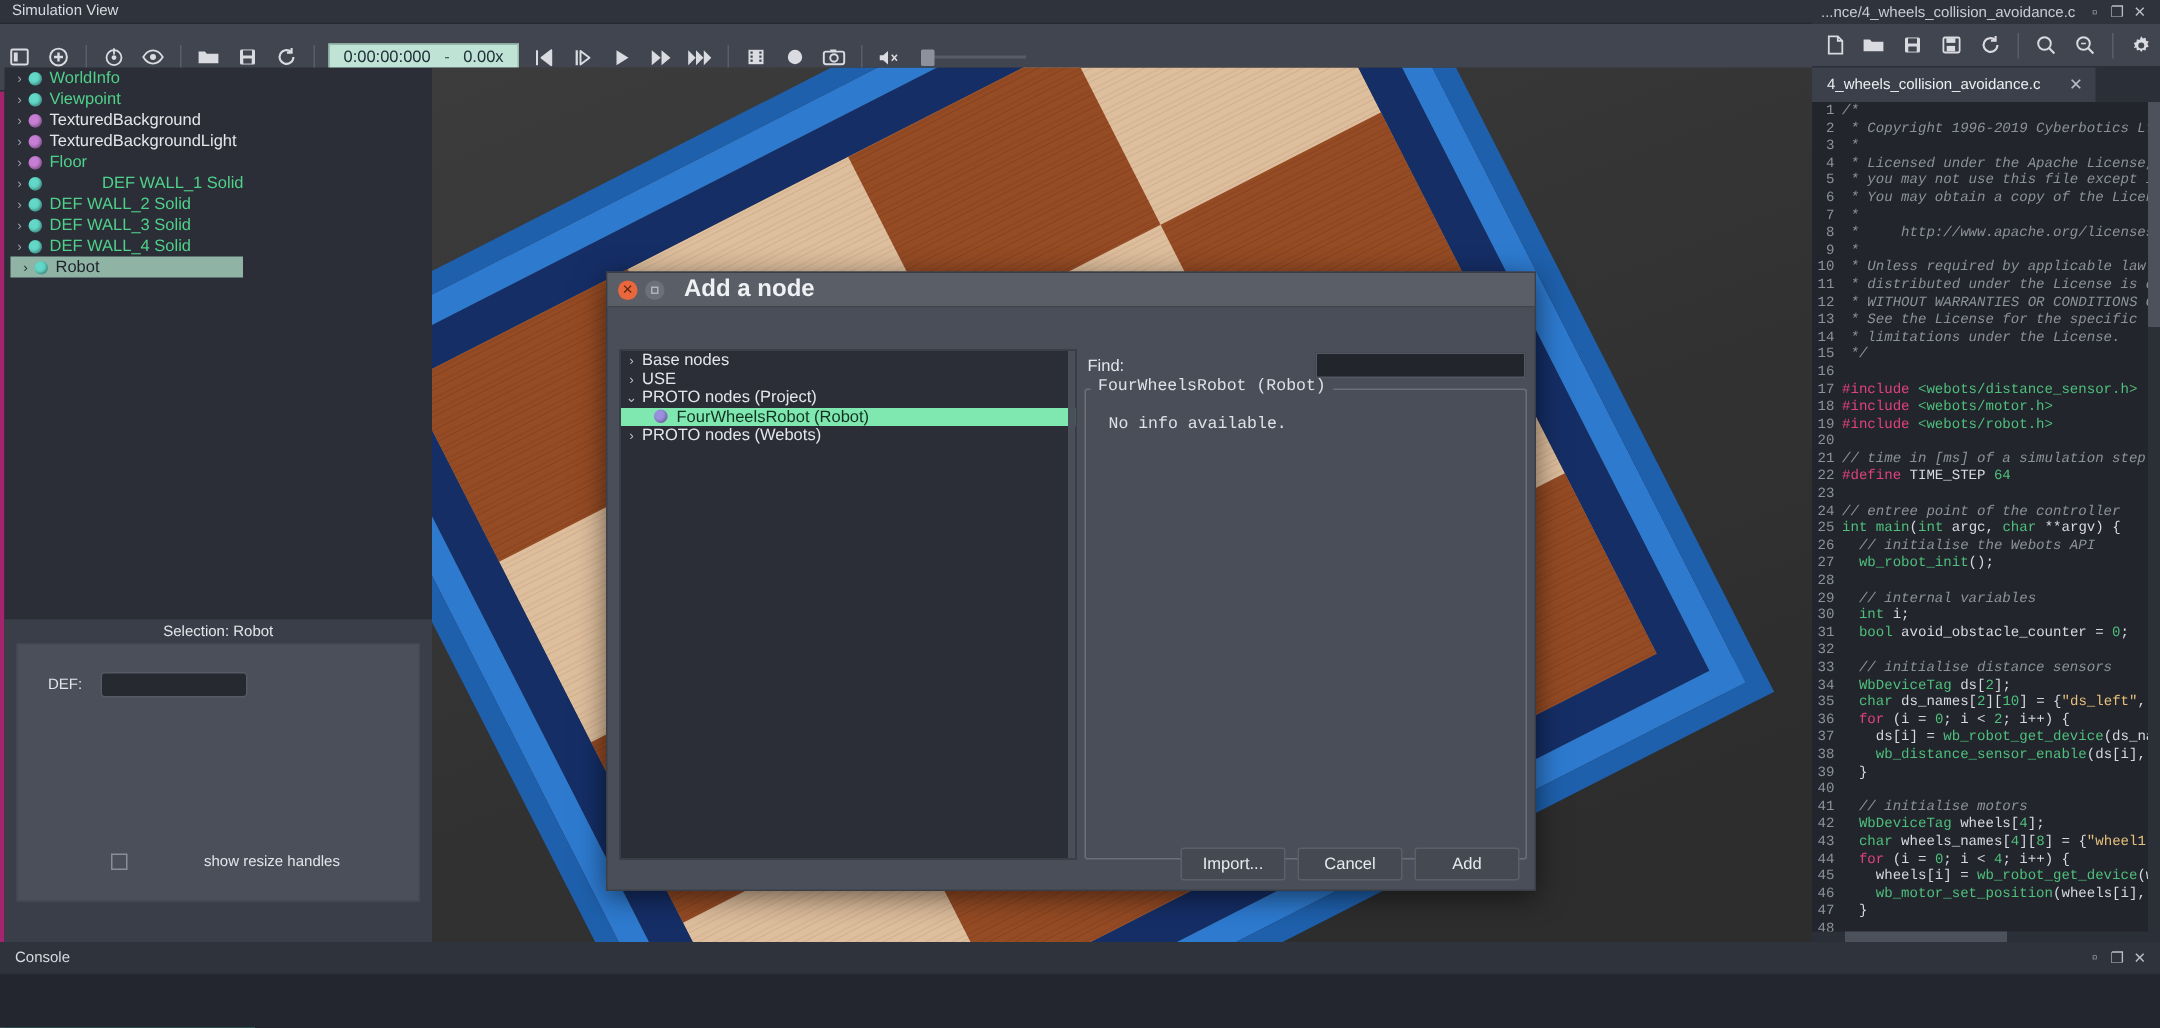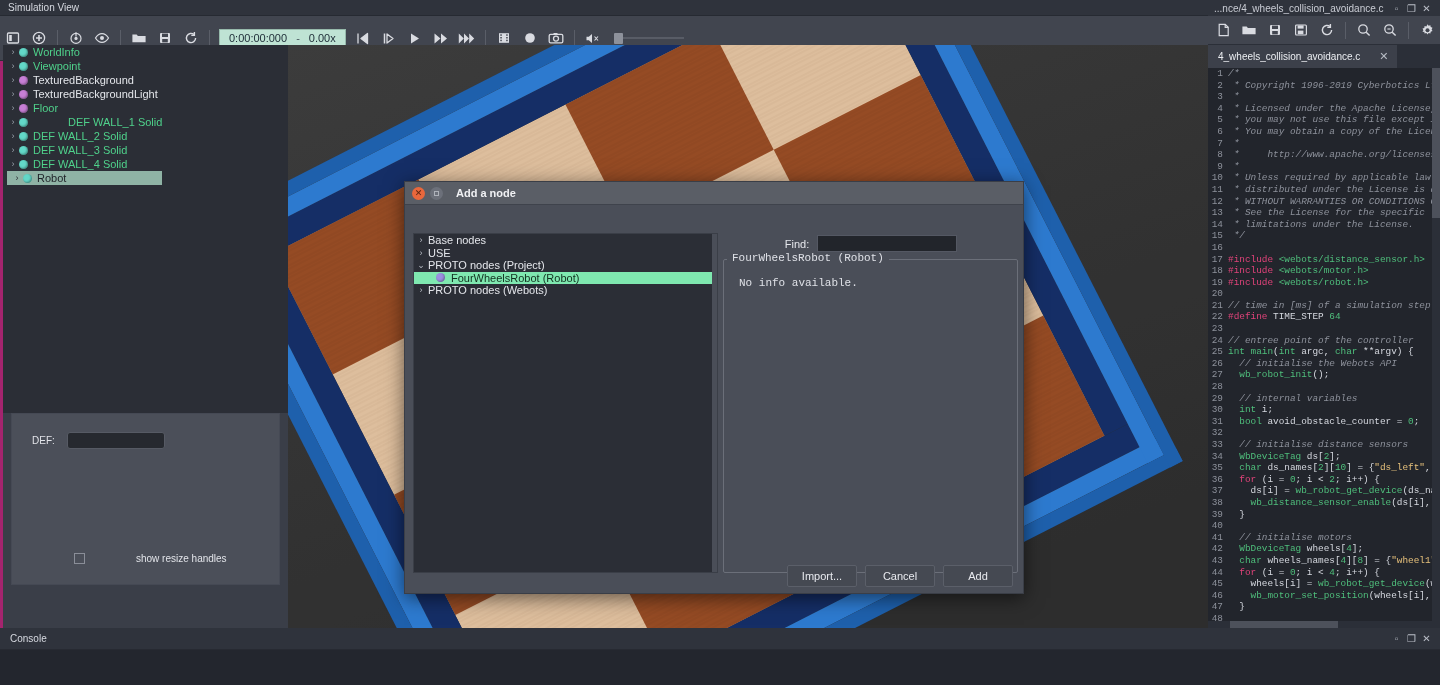--- a/index.html
+++ b/index.html
@@ -118,21 +118,21 @@
     width: 13px; height: 13px; border-radius: 50%; background: #e8673c;
     display: flex; align-items: center; justify-content: center;
     color: #5a2410; font-size: 9px; line-height: 1; cursor: pointer; flex: 0 0 auto;
   }
   .dlg-min {
     width: 13px; height: 13px; border-radius: 50%; background: #6c707a;
     margin-left: 5px; display: flex; align-items: center; justify-content: center;
     cursor: pointer; flex: 0 0 auto;
   }
   .dlg-min i { width: 5px; height: 5px; border: 1px solid #aeb2ba; display: block; }
-  .dlg-title-text { margin-left: 13px; font-size: 11px; color: #f0f1f4; font-weight: bold; }
+  .dlg-title-text { margin-left: 13px; font-size: 16px; color: #f0f1f4; font-weight: bold; }
 
   .dlg-body { position: relative; width: 100%; height: 390px; }
   .node-tree {
     position: absolute; left: 8px; top: 28px; width: 305px; height: 340px;
     background: #2b2e36; border: 1px solid #3a3e47; overflow: hidden;
   }
   .node-tree .nrow {
     display: flex; align-items: center; height: 12.5px; font-size: 11px; color: #e4e6eb;
     cursor: pointer; white-space: nowrap;
   }
@@ -141,21 +141,21 @@
   .node-tree .nrow.selrow { background: #7fe8b0; }
   .node-tree .nrow.selrow .ndot {
     width: 9px; height: 9px; border-radius: 50%; background: #9b8fe0; margin-right: 6px; flex: 0 0 auto;
     box-shadow: inset -1px -1px 2px rgba(0,0,0,.3);
   }
   .node-tree .nrow.selrow .nlbl { color: #12301f; }
   .nt-scroll { position:absolute; right:0; top:0; width:5px; height:100%; background:#4a4e58; }
 
   .find-row {
     position: absolute; left: 320px; top: 30px; width: 292px;
-    display: flex; align-items: center; justify-content: center;
+    display: flex; align-items: center; justify-content: space-between;
   }
   .find-label { font-size: 11px; color: #e4e6eb; margin-right: 8px; }
   .find-input {
     width: 140px; height: 17px; background: #22252b; border: 1px solid #545863;
     outline: none; color: #e4e6eb; font-size: 11px; padding: 0 4px;
     font-family: "Liberation Sans", sans-serif;
   }
   .info-group {
     position: absolute; left: 318px; top: 54px; width: 295px; height: 314px;
   }
@@ -414,20 +414,21 @@
           <div class="tree-sel-wrap" style="background: rgb(143, 179, 165);">
             <span class="arrow">›</span>
             <span class="dot" style="background: rgb(99, 216, 200);"></span>
             <span class="lbl" style="color: rgb(31, 34, 40);">Robot</span>
           </div>
         </div>
       </div>
   </div>
 
   <div class="sel-panel">
+    <div class="sel-title">Selection: Robot</div>
     <div class="tab-body">
       <div class="def-row">
         <span class="def-label">DEF:</span>
         <input class="def-input" value="" style="">
       </div>
       <div class="resize-row">
         <span class="chk"></span>
         <span class="resize-lbl">show resize handles</span>
       </div>
     </div>

